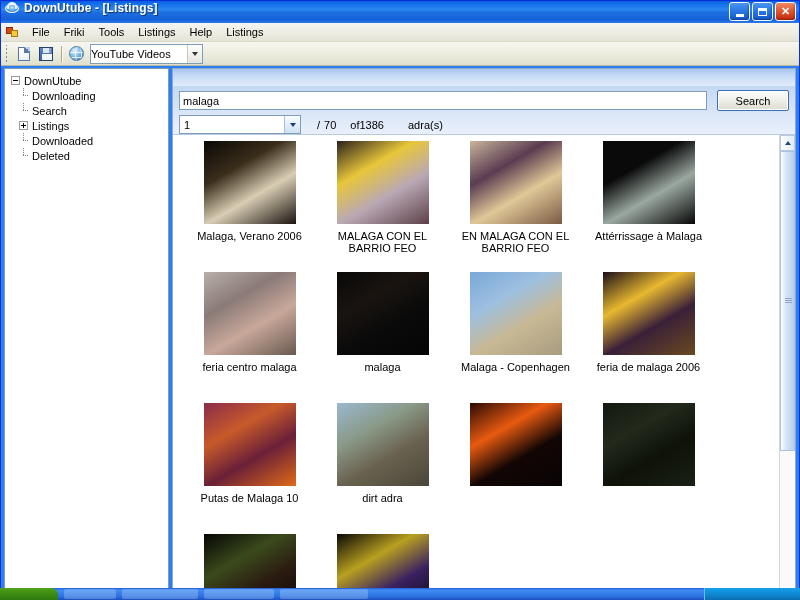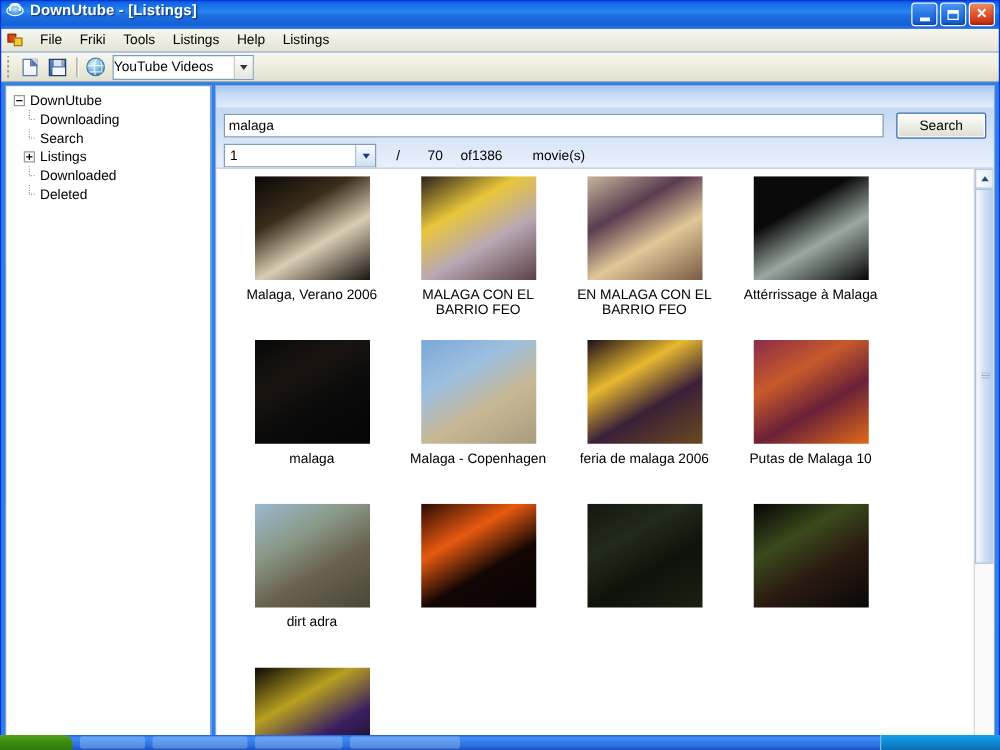--- a/index.html
+++ b/index.html
@@ -313,21 +313,21 @@
   #page-combo .val { flex: 1; padding-left: 4px; font-size: 11px; }
   #page-combo .arrow-box {
     width: 16px; height: 17px;
     background: linear-gradient(to bottom, #fafdff, #cfe0f4);
     border-left: 1px solid #a8c0dc;
     display: flex; align-items: center; justify-content: center;
   }
   #page-combo .caret-down { border-top-color: #14417a; }
   .pg-txt { font-size: 11px; color: #000; white-space: nowrap; }
   .pg-slash { margin-left: 16px; }
-  .pg-total { margin-left: 22px; }
+  .pg-total { margin-left: 4px; }
   .pg-of    { margin-left: 14px; }
   .pg-count { margin-left: 0; }
   .pg-unit  { margin-left: 24px; }
 
   
   #grid-wrap {
     flex: 1;
     background: #fff;
     border-top: 1px solid #b9c9e0;
     display: flex;
@@ -524,41 +524,45 @@
           <div id="page-combo">
             <span class="val">1</span>
             <span class="arrow-box">
               <span class="caret-down"></span>
             </span>
           </div>
           <span class="pg-txt pg-slash">/</span>
           <span class="pg-txt pg-total">70</span>
           <span class="pg-txt pg-of">of</span>
           <span class="pg-txt pg-count">1386</span>
-          <span class="pg-txt pg-unit">movie(s)</span>
+          <span class="pg-txt pg-unit">adra(s)</span>
         </div>
       </div>
 
       <div id="grid-wrap">
         <div id="grid">
             <div class="cell">
               <div class="thumb" style="background: linear-gradient(150deg, rgb(10, 8, 6) 0%, rgb(58, 45, 26) 33%, rgb(217, 205, 180) 62%, rgb(26, 20, 16) 100%);"></div>
               <div class="caption">Malaga, Verano 2006</div>
             </div>
             <div class="cell">
               <div class="thumb" style="background: linear-gradient(150deg, rgb(42, 33, 28) 0%, rgb(232, 198, 58) 33%, rgb(185, 168, 180) 62%, rgb(92, 64, 72) 100%);"></div>
               <div class="caption">MALAGA CON EL BARRIO FEO</div>
             </div>
             <div class="cell">
               <div class="thumb" style="background: linear-gradient(150deg, rgb(200, 180, 156) 0%, rgb(90, 60, 80) 33%, rgb(224, 200, 152) 62%, rgb(122, 90, 68) 100%);"></div>
               <div class="caption">EN MALAGA CON EL BARRIO FEO</div>
             </div>
             <div class="cell">
               <div class="thumb" style="background: linear-gradient(150deg, rgb(10, 10, 10) 0%, rgb(10, 10, 10) 33%, rgb(154, 168, 160) 62%, rgb(6, 6, 6) 100%);"></div>
               <div class="caption">Attérrissage à Malaga</div>
+            </div>
+            <div class="cell">
+              <div class="thumb" style="background: linear-gradient(150deg, rgb(184, 176, 168) 0%, rgb(138, 122, 120) 33%, rgb(200, 168, 154) 62%, rgb(106, 90, 80) 100%);"></div>
+              <div class="caption">feria centro malaga</div>
             </div>
             <div class="cell">
               <div class="thumb" style="background: linear-gradient(150deg, rgb(8, 8, 8) 0%, rgb(26, 20, 16) 33%, rgb(10, 10, 10) 62%, rgb(5, 5, 5) 100%);"></div>
               <div class="caption">malaga</div>
             </div>
             <div class="cell">
               <div class="thumb" style="background: linear-gradient(150deg, rgb(122, 168, 216) 0%, rgb(158, 192, 224) 33%, rgb(200, 184, 148) 62%, rgb(168, 156, 128) 100%);"></div>
               <div class="caption">Malaga - Copenhagen</div>
             </div>
             <div class="cell">

